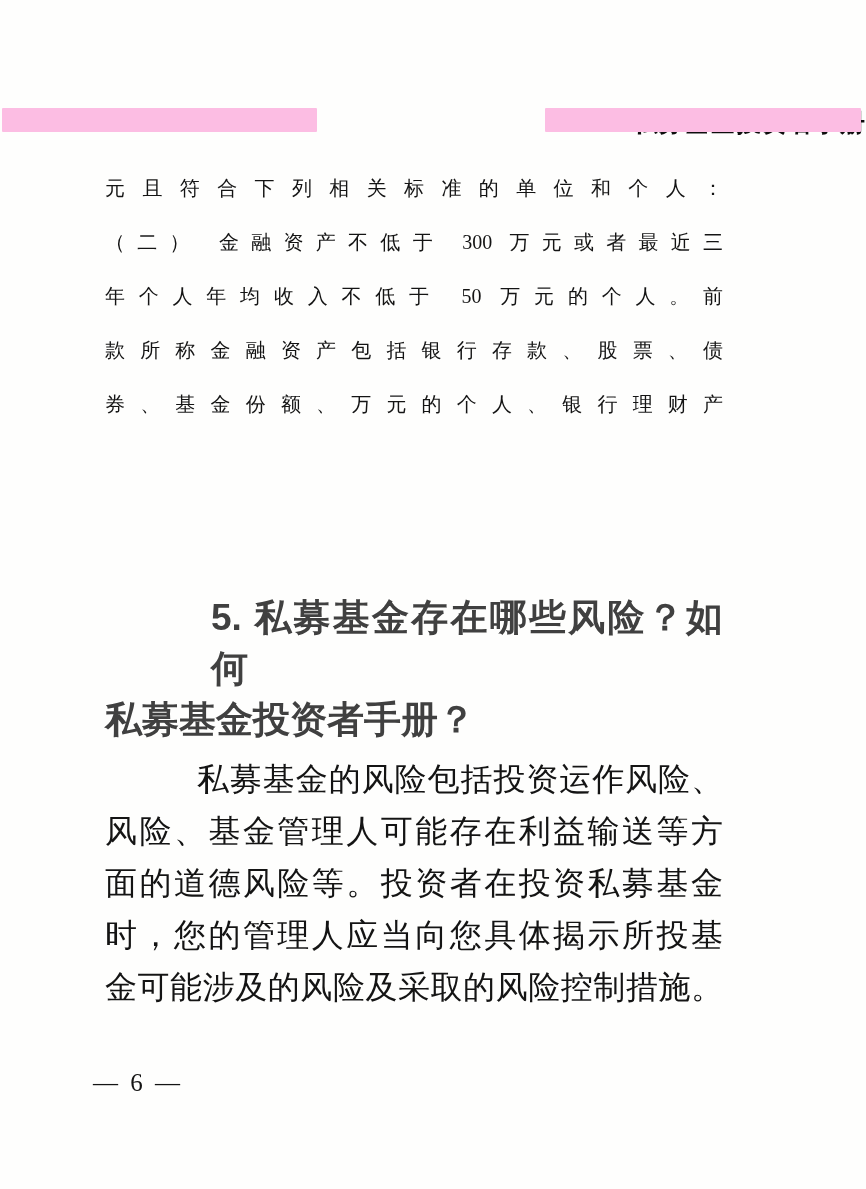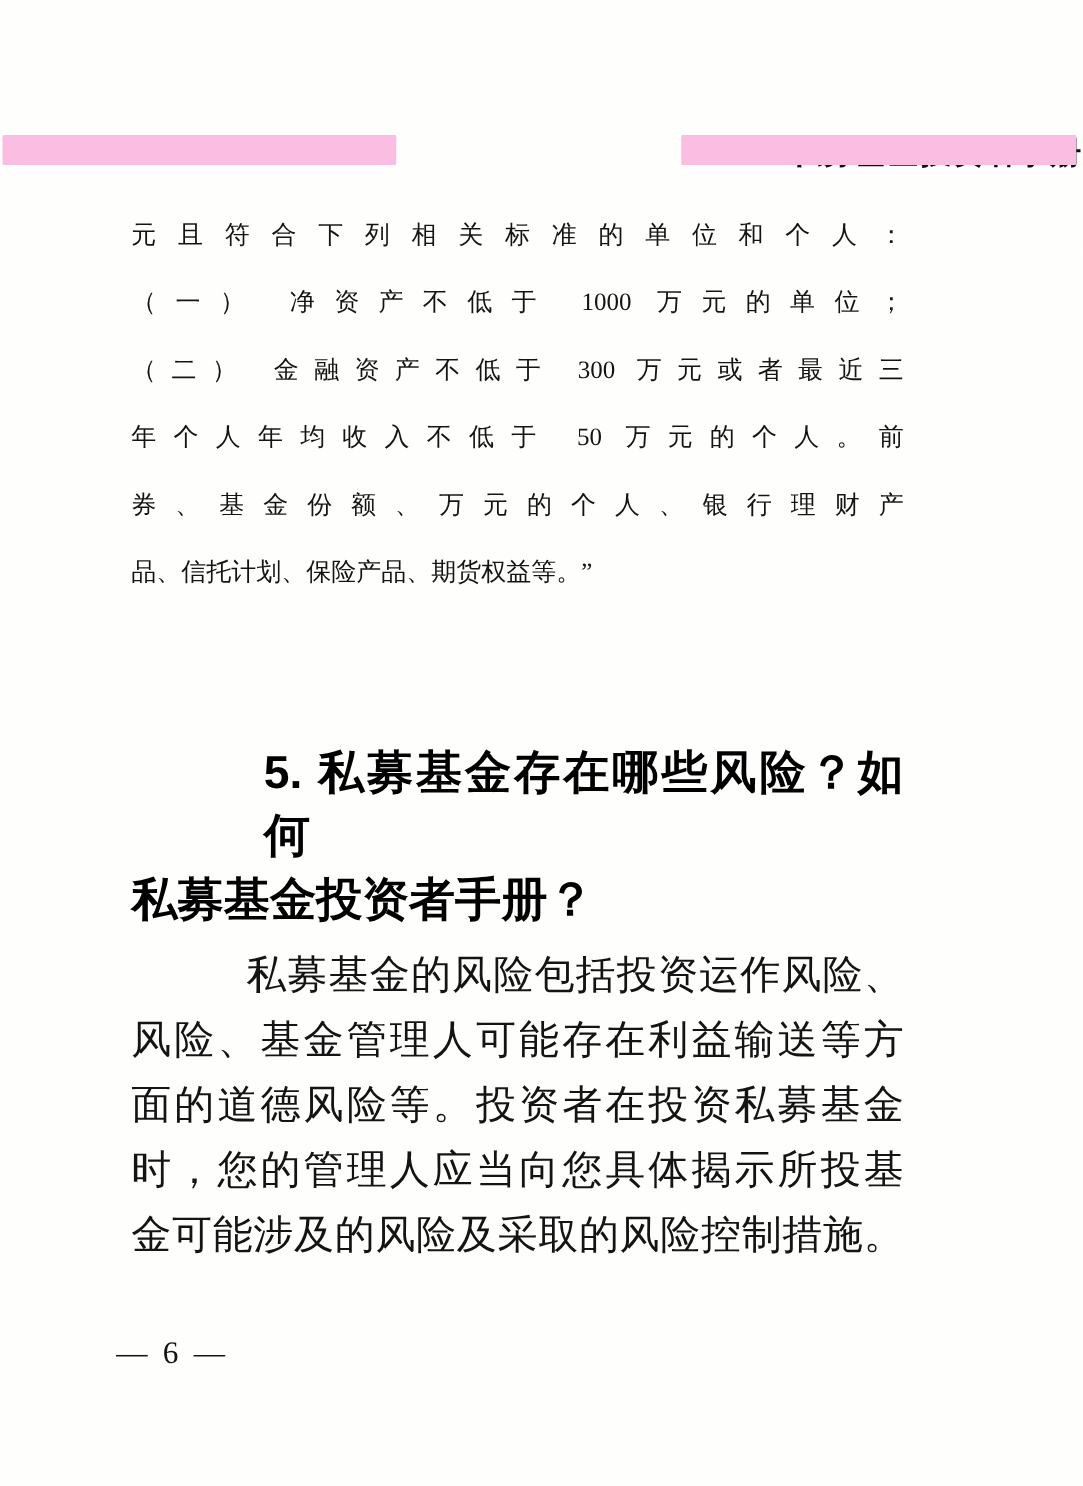--- a/index.html
+++ b/index.html
@@ -35,21 +35,21 @@
   }
   .l{text-align:justify;text-align-last:justify;}
   .l.short{text-align-last:left;}
   .l.indent{text-indent:92px;}
   
   .heading{
     position:absolute;left:105px;top:592px;width:618px;
     font-family:"Liberation Sans", sans-serif;
     font-weight:bold;
     font-size:37px;line-height:51px;
-    color:#000000;
+    color:#404040;
   }
   .hl{text-align:justify;text-align-last:justify;}
   .hl.hl1{padding-left:106px;}
   .hl.short{text-align-last:left;padding-left:0;}
   
   .pagenum{
     position:absolute;left:93px;top:1068px;
     font-size:25px;line-height:30px;
     letter-spacing:3px;
     color:#141414;
@@ -59,25 +59,24 @@
 <body>
 
 <div class="page">
 
   <div class="bar bar-left"></div>
   <div class="header-title">私募基金投资者手册</div>
   <div class="bar bar-right"></div>
 
   <div class="p1">
     <div class="l">元且符合下列相关标准的单位和个人：</div>
-    <div class="l">（一） 净资产不低于 1000 万元的单位；</div>
     <div class="l">（二） 金融资产不低于 300 万元或者最近三</div>
     <div class="l">年个人年均收入不低于 50 万元的个人。前</div>
+    <div class="l">款所称金融资产包括银行存款、股票、债</div>
     <div class="l">券、基金份额、万元的个人、银行理财产</div>
-    <div class="l short">品、信托计划、保险产品、期货权益等。”</div>
   </div>
 
   <div class="heading">
     <div class="hl hl1">5. 私募基金存在哪些风险？如何</div>
     <div class="hl short">私募基金投资者手册？</div>
   </div>
 
   <div class="p2">
     <div class="l indent">私募基金的风险包括投资运作风险、</div>
     <div class="l">风险、基金管理人可能存在利益输送等方</div>

